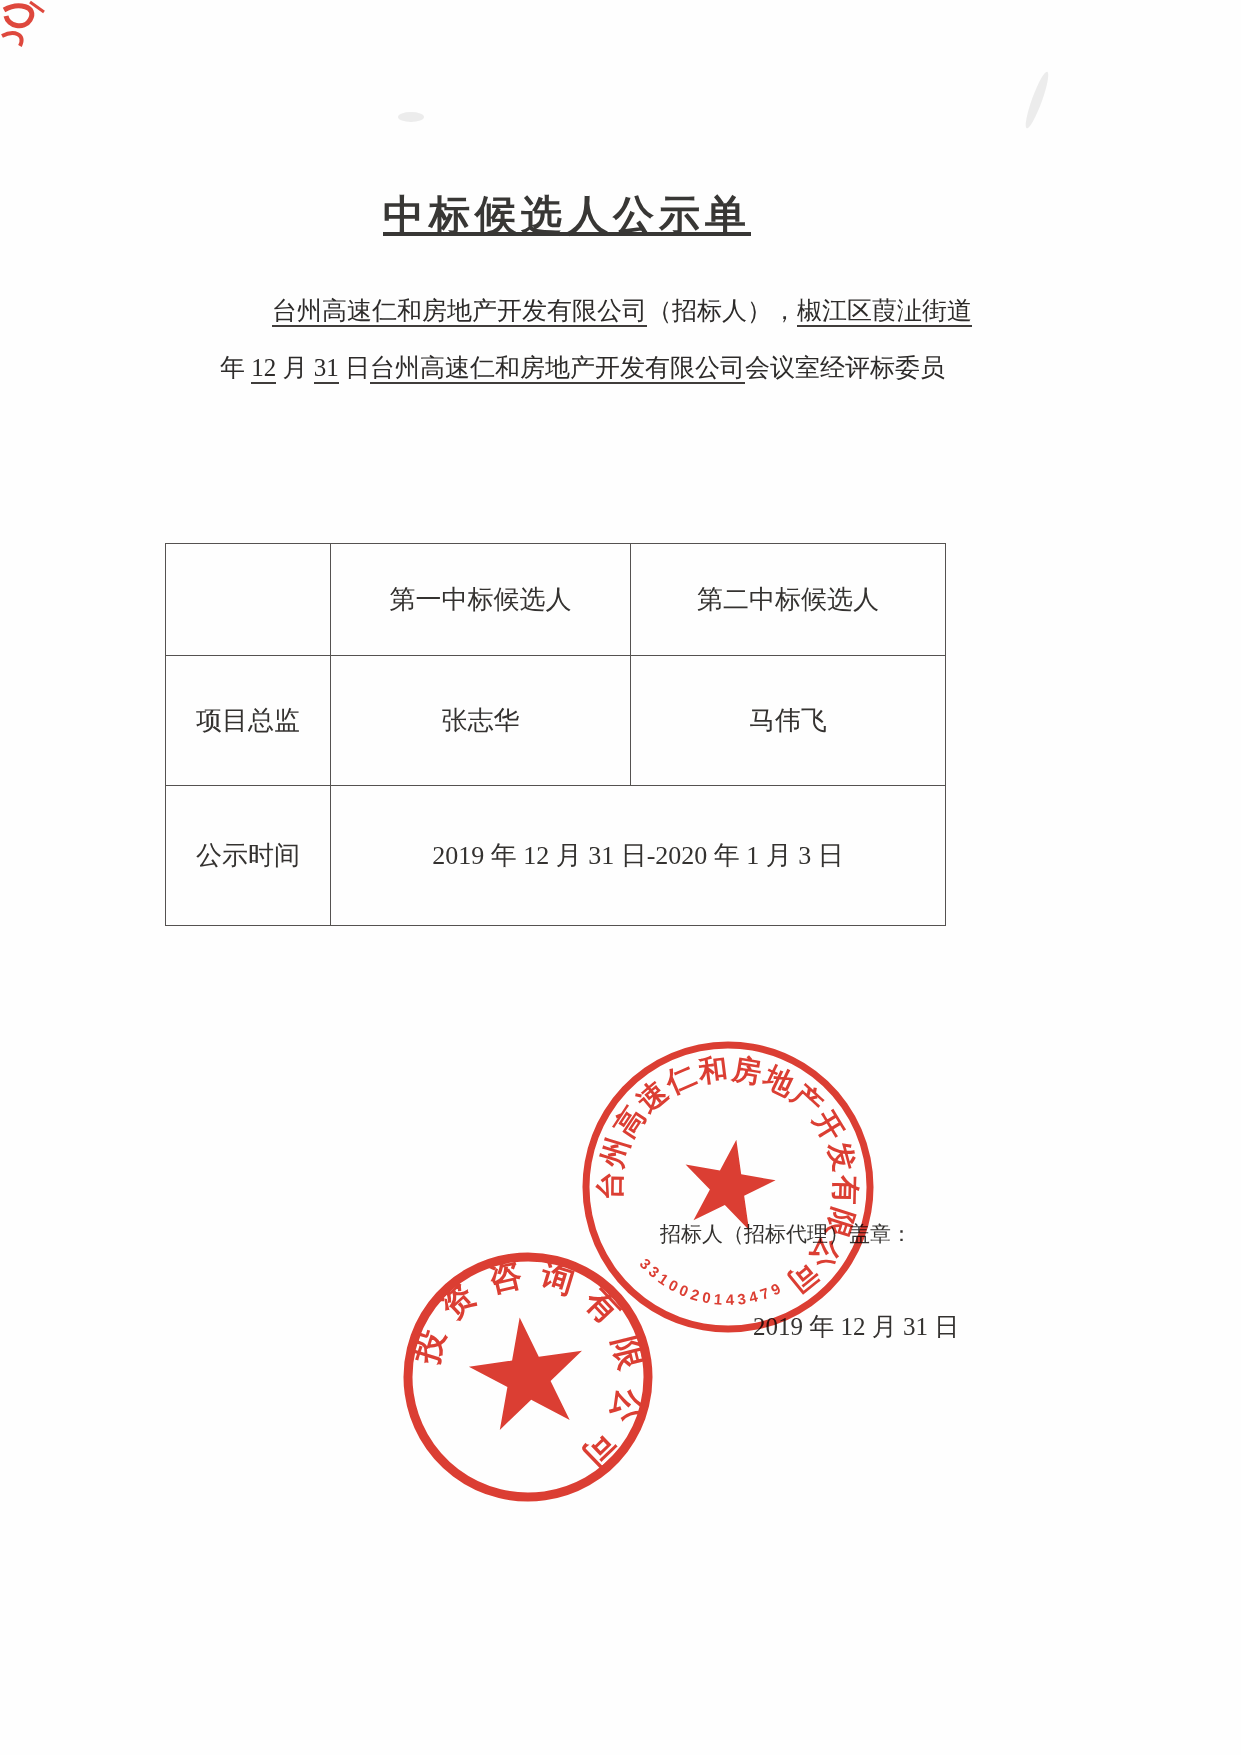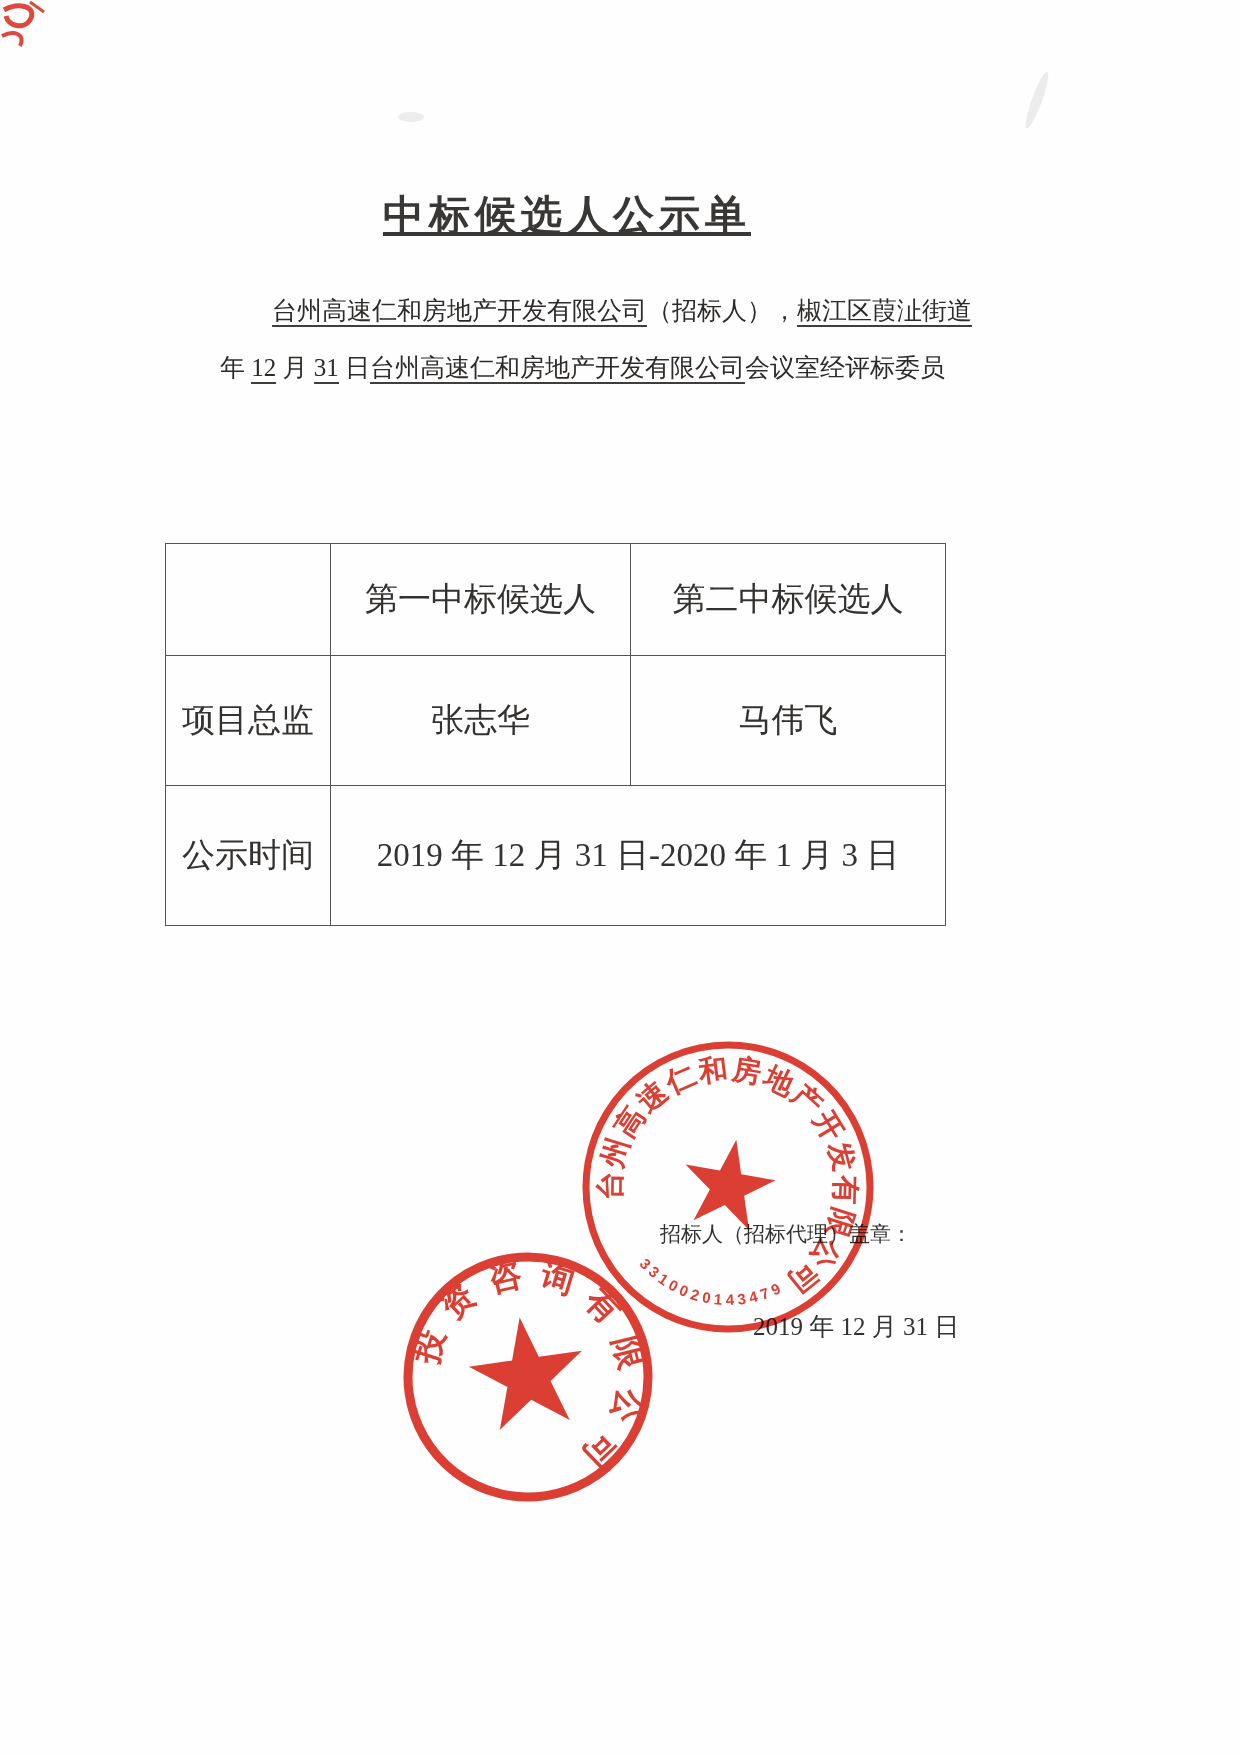--- a/index.html
+++ b/index.html
@@ -12,21 +12,21 @@
     position:absolute; left:0; top:188px; width:1134px; text-align:center;
     font-family:"Liberation Sans","DejaVu Sans",sans-serif;
     font-weight:bold; font-size:41px; letter-spacing:5px; color:#383735;text-decoration:underline;
   }
   .para { position:absolute; left:180px; top:282px; width:775px; font-size:25px;margin-left:40px; }
   .pline { height:57px; line-height:57px; white-space:nowrap; }
   .indent { padding-left:52px; }
   .u { border-bottom:2px solid #403d3b; padding-bottom:1px; }
   table.result {
     position:absolute; left:165px; top:543px; width:780px;
-    border-collapse:collapse; table-layout:fixed; font-size:33px; color:#343230;
+    border-collapse:collapse; table-layout:fixed; font-size:26px; color:#343230;
   }
   table.result td {
     border:1.6px solid #555250; text-align:center; vertical-align:middle;
     padding:4px 10px; line-height:1.45;
   }
   .caption {
     position:absolute; left:660px; top:1220px; font-size:21px; color:#343230;
   }
   .footdate {
     position:absolute; left:753px; top:1310px; font-size:25px; color:#343230;

